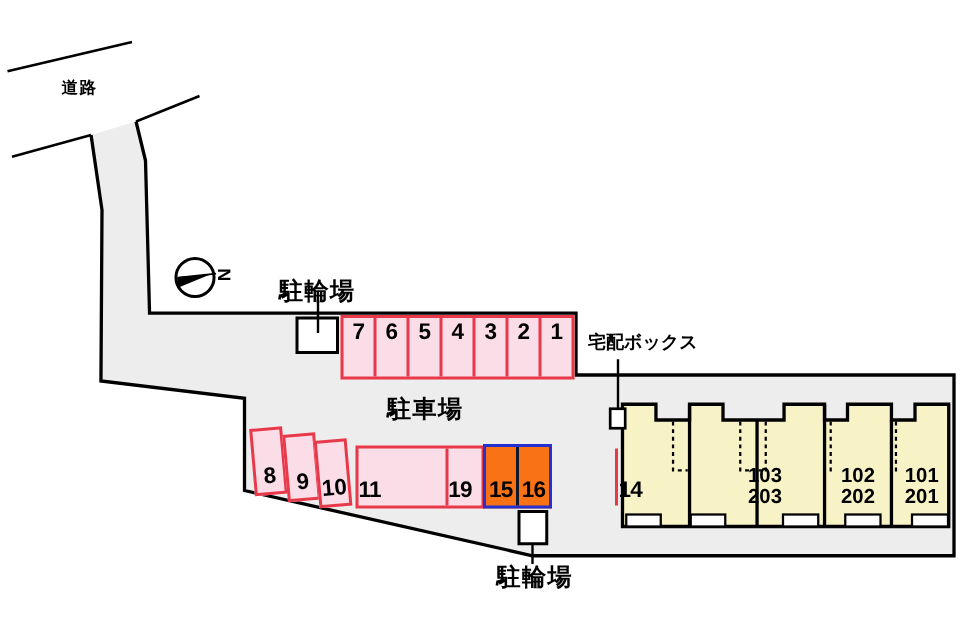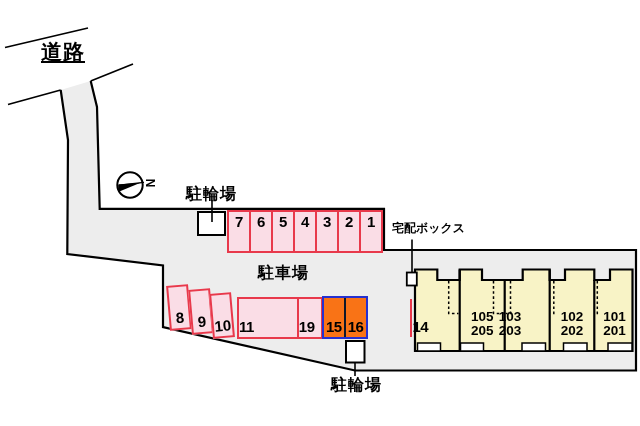--- a/index.html
+++ b/index.html
@@ -58,21 +58,21 @@
 
     <rect x="406.8" y="272.5" width="10" height="13" fill="#fff" stroke="#000" stroke-width="1.8"></rect>
     <rect x="198" y="212" width="27" height="23" fill="#fff" stroke="#000" stroke-width="2"></rect>
     <rect x="346" y="341" width="18.5" height="21.5" fill="#fff" stroke="#000" stroke-width="2"></rect>
 
     <line x1="212" y1="200" x2="212" y2="222" stroke="#000" stroke-width="1.6"></line>
     <line x1="412" y1="239.5" x2="412" y2="272.5" stroke="#000" stroke-width="1.6"></line>
     <line x1="355" y1="362.5" x2="355" y2="376" stroke="#000" stroke-width="1.6"></line>
   </svg>
 
-  <div class="jp-label" style="left:41px;top:38px;font-size:21px;text-decoration:underline;">道路</div>
+  <div class="jp-label" style="left:41px;top:51px;font-size:11px;">道路</div>
   <div class="jp-label" style="left:186px;top:184px;font-size:16px;">駐輪場</div>
   <div class="jp-label" style="left:258px;top:263px;font-size:16px;">駐車場</div>
   <div class="jp-label" style="left:392px;top:220px;font-size:12px;letter-spacing:0;">宅配ボックス</div>
   <div class="jp-label" style="left:331px;top:375px;font-size:16px;">駐輪場</div>
 
   <div class="stall-row red" style="left:227px;top:210px;width:156px;height:43px;">
     <div class="stall num-top">7</div>
     <div class="stall num-top">6</div>
     <div class="stall num-top">5</div>
     <div class="stall num-top">4</div>
@@ -90,24 +90,20 @@
     <div class="stall num-bottom">19</div>
     <div class="stall num-bottom">1</div>
     <div class="stall num-bottom">14</div>
   </div>
 
   <div class="stall-row blue" style="left:322px;top:296px;width:45.5px;height:43px;">
     <div class="stall num-bottom">15</div>
     <div class="stall num-bottom">16</div>
   </div>
 
-  <div class="unit-label" style="left:460.2px;top:310px;">
-    <div>105</div>
-    <div>205</div>
-  </div>
   <div class="unit-label" style="left:488px;top:310px;">
     <div>103</div>
     <div>203</div>
   </div>
   <div class="unit-label" style="left:550px;top:310px;">
     <div>102</div>
     <div>202</div>
   </div>
   <div class="unit-label" style="left:592.5px;top:310px;">
     <div>101</div>

